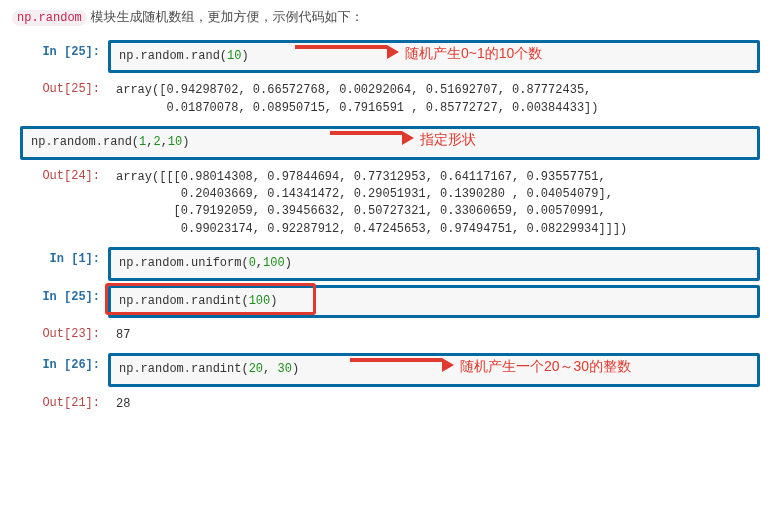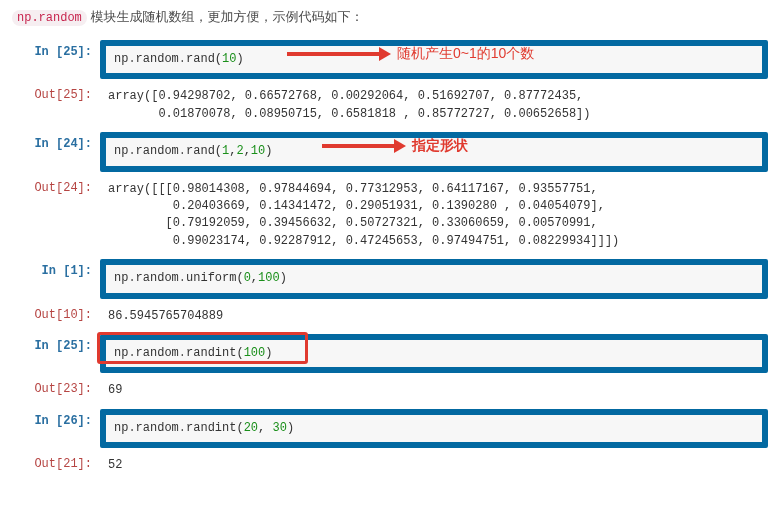--- a/index.html
+++ b/index.html
@@ -20,21 +20,21 @@
     background: #f6eef1;
     color: #c7254e;
     font-family: Menlo, Consolas, "Courier New", monospace;
     padding: 1px 5px;
     border-radius: 8px;
     font-size: 12px;
   }
   .cell {
     display: flex;
     align-items: flex-start;
-    margin: 4px 0;
+    margin: 4px 8px;
     position: relative;
   }
   .prompt {
     width: 80px;
     flex: 0 0 80px;
     text-align: right;
     padding-right: 8px;
     font-family: Menlo, Consolas, "Courier New", monospace;
     font-size: 12px;
     padding-top: 5px;
@@ -45,37 +45,36 @@
     flex: 1 1 auto;
     font-family: Menlo, Consolas, "Courier New", monospace;
     font-size: 12px;
     white-space: pre;
     padding: 5px 8px;
     line-height: 1.45;
     box-sizing: border-box;
   }
   .content.input {
     background: #f7f7f7;
-    border: 6px solid #0369a1;
+    border: 3px solid #0369a1;
     border-radius: 2px;
   }
   .content.output {
     color: #333;
   }
   .tok-id  { color: #333; }
   .tok-dot { color: #555; }
   .tok-par { color: #333; }
   .tok-num { color: #1a8f1a; }
   .tok-sep { color: #333; }
 
   
   .ann {
     position: absolute;
     display: flex;
-    align-items: center;
     pointer-events: none;
   }
   .ann .shaft {
     height: 4px;
     background: #e03a2f;
   }
   .ann .head {
     width: 0; height: 0;
     border-top: 7px solid transparent;
     border-bottom: 7px solid transparent;
@@ -110,56 +109,56 @@
       <div class="content input"><span class="tok-id">np</span><span class="tok-dot">.</span><span class="tok-id">random</span><span class="tok-dot">.</span><span class="tok-id">rand</span><span class="tok-par">(</span><span class="tok-num">10</span><span class="tok-par">)</span></div>
       <div class="ann" style="left: 275px; top: 5px;">
         <div class="shaft" style="width: 92px;"></div>
         <div class="head"></div>
         <div class="label">随机产生0~1的10个数</div>
       </div>
     </div>
     <div class="cell">
       <div class="prompt out">Out[25]:</div>
       <div class="content output">array([0.94298702, 0.66572768, 0.00292064, 0.51692707, 0.87772435,
-       0.01870078, 0.08950715, 0.6581818 , 0.85772727, 0.00652658])</div>
+       0.01870078, 0.08950715, 0.7916591 , 0.85772727, 0.00384433])</div>
     </div>
     <div class="cell">
-      <div class="prompt in">In [24]:</div>
       <div class="content input"><span class="tok-id">np</span><span class="tok-dot">.</span><span class="tok-id">random</span><span class="tok-dot">.</span><span class="tok-id">rand</span><span class="tok-par">(</span><span class="tok-num">1</span><span class="tok-sep">,</span><span class="tok-num">2</span><span class="tok-sep">,</span><span class="tok-num">10</span><span class="tok-par">)</span></div>
-      <div class="ann" style="left: 310px; top: 5px; font-weight: bold;">
+      <div class="ann" style="left: 310px; top: 5px;">
         <div class="shaft" style="width: 72px;"></div>
         <div class="head"></div>
         <div class="label">指定形状</div>
       </div>
     </div>
     <div class="cell">
       <div class="prompt out">Out[24]:</div>
       <div class="content output">array([[[0.98014308, 0.97844694, 0.77312953, 0.64117167, 0.93557751,
          0.20403669, 0.14341472, 0.29051931, 0.1390280 , 0.04054079],
         [0.79192059, 0.39456632, 0.50727321, 0.33060659, 0.00570991,
          0.99023174, 0.92287912, 0.47245653, 0.97494751, 0.08229934]]])</div>
     </div>
     <div class="cell">
       <div class="prompt in">In [1]:</div>
       <div class="content input"><span class="tok-id">np</span><span class="tok-dot">.</span><span class="tok-id">random</span><span class="tok-dot">.</span><span class="tok-id">uniform</span><span class="tok-par">(</span><span class="tok-num">0</span><span class="tok-sep">,</span><span class="tok-num">100</span><span class="tok-par">)</span></div>
     </div>
     <div class="cell">
-      <div class="prompt out">Out[10]:</div>
-      <div class="content output">86.5945765704889</div>
-    </div>
-    <div class="cell">
       <div class="prompt in">In [25]:</div>
       <div class="content input"><span class="tok-id">np</span><span class="tok-dot">.</span><span class="tok-id">random</span><span class="tok-dot">.</span><span class="tok-id">randint</span><span class="tok-par">(</span><span class="tok-num">100</span><span class="tok-par">)</span></div>
       <div class="hl-box" style="left: 85px; top: -2px; width: 205px; height: 26px;"></div>
     </div>
     <div class="cell">
       <div class="prompt out">Out[23]:</div>
-      <div class="content output">69</div>
+      <div class="content output">87</div>
     </div>
     <div class="cell">
       <div class="prompt in">In [26]:</div>
       <div class="content input"><span class="tok-id">np</span><span class="tok-dot">.</span><span class="tok-id">random</span><span class="tok-dot">.</span><span class="tok-id">randint</span><span class="tok-par">(</span><span class="tok-num">20</span><span class="tok-sep">,</span><span class="tok-num"> </span><span class="tok-num">30</span><span class="tok-par">)</span></div>
+      <div class="ann" style="left: 330px; top: 5px;">
+        <div class="shaft" style="width: 92px;"></div>
+        <div class="head"></div>
+        <div class="label">随机产生一个20～30的整数</div>
+      </div>
     </div>
     <div class="cell">
       <div class="prompt out">Out[21]:</div>
-      <div class="content output">52</div>
+      <div class="content output">28</div>
     </div>
   </div>
 
 </body></html>

